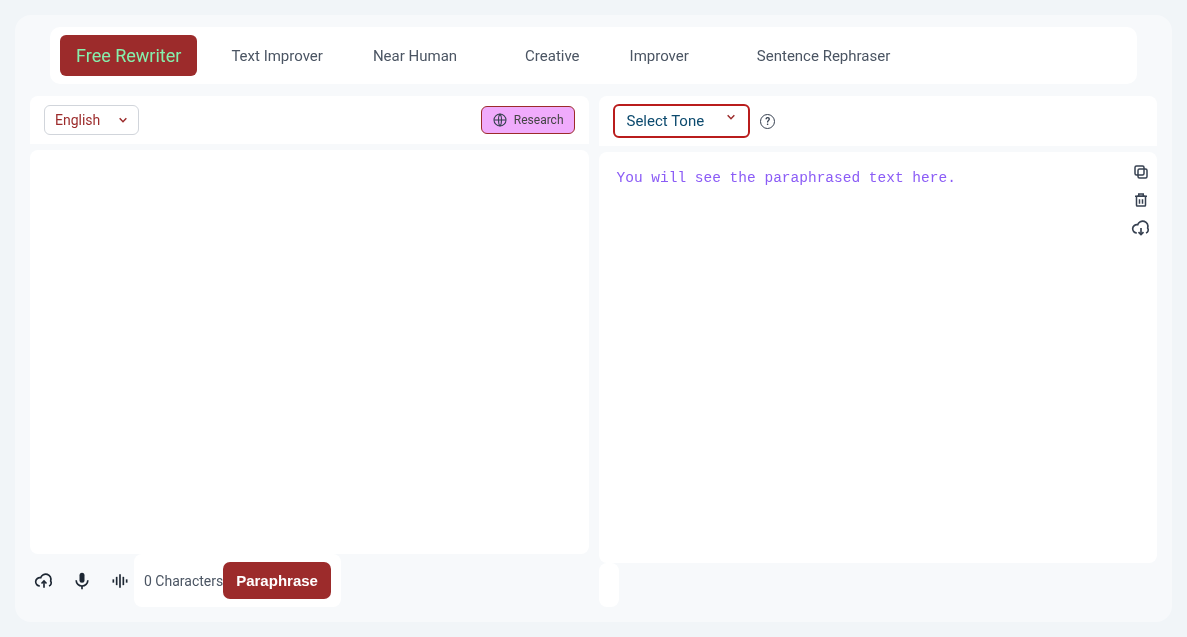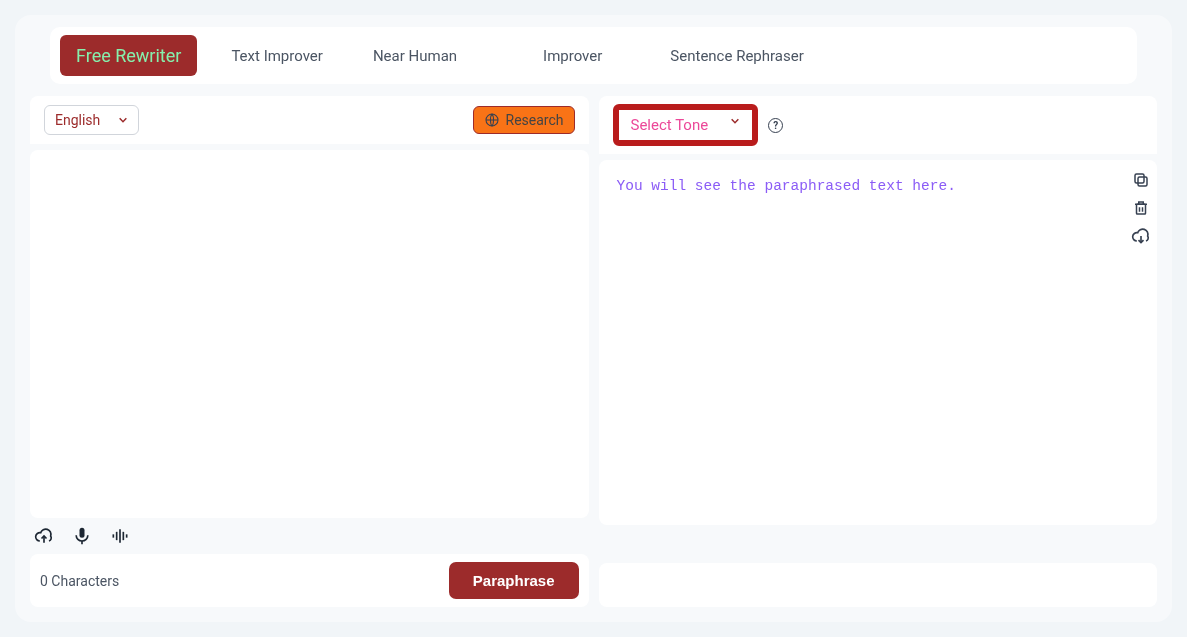--- a/index.html
+++ b/index.html
@@ -78,36 +78,36 @@
     align-items: center;
     gap: 18px;
     color: #9c2b2b;
     font-size: 14px;
     cursor: pointer;
     background: #fff;
   }
   .chev { width: 10px; height: 10px; }
   .research-badge {
     border: 1px solid #9c2b2b;
-    background: #f97316;
+    background: #f0abfc;
     color: #444;
     border-radius: 6px;
     padding: 5px 10px;
     display: flex;
     align-items: center;
     gap: 6px;
-    font-size: 14px;
+    font-size: 12px;
   }
   .tone-select {
-    border: 6px solid #b91c1c;
+    border: 2px solid #b91c1c;
     border-radius: 6px;
     padding: 6px 12px;
     display: flex;
     gap: 22px;
-    color: #ec4899;
+    color: #0c4a6e;
     font-size: 15px;
     cursor: pointer;
   }
   .help-circ {
     width: 15px;
     height: 15px;
     border: 1.5px solid #374151;
     border-radius: 50%;
     display: flex;
     align-items: center;
@@ -141,21 +141,22 @@
   .icon-btn {
     width: 20px;
     height: 20px;
     cursor: pointer;
     display: flex;
     align-items: center;
     justify-content: center;
   }
   .below-left {
     display: flex;
-    flex-direction: column;
+    flex-direction: row;
+    align-items: center;
   }
   .icon-row {
     display: flex;
     gap: 18px;
     align-items: center;
     padding: 8px 4px 8px 4px;
     color: #1d2733;
   }
   .bottom-bar {
     background: #fff;
@@ -167,40 +168,41 @@
   }
   .char-count {
     font-size: 14px;
     color: #4b5563;
   }
   .paraphrase-btn {
     background: #9c2b2b;
     color: #fff;
     border: none;
     border-radius: 7px;
-    padding: 10px 24px;
+    padding: 10px 13px;
     font-size: 15px;
     font-weight: 600;
     cursor: pointer;
   }
   svg { display: block; }
 </style>
 </head>
 <body>
 
 <div class="outer">
 
   <div class="tabs-bar">
     <div class="tab active">Free Rewriter</div>
     <div class="tabs-gap"></div>
     <div class="tab">Text Improver</div>
     <div class="tabs-gap"></div>
     <div class="tab">Near Human</div>
     <div class="tabs-gap"></div>
     <div class="tabs-gap"></div>
+    <div class="tab">Creative</div>
     <div class="tabs-gap"></div>
     <div class="tab">Improver</div>
     <div class="tabs-gap"></div>
     <div class="tabs-gap"></div>
     <div class="tab">Sentence Rephraser</div>
   </div>
 
   <div class="panels">
 
     <div class="panel-left">

